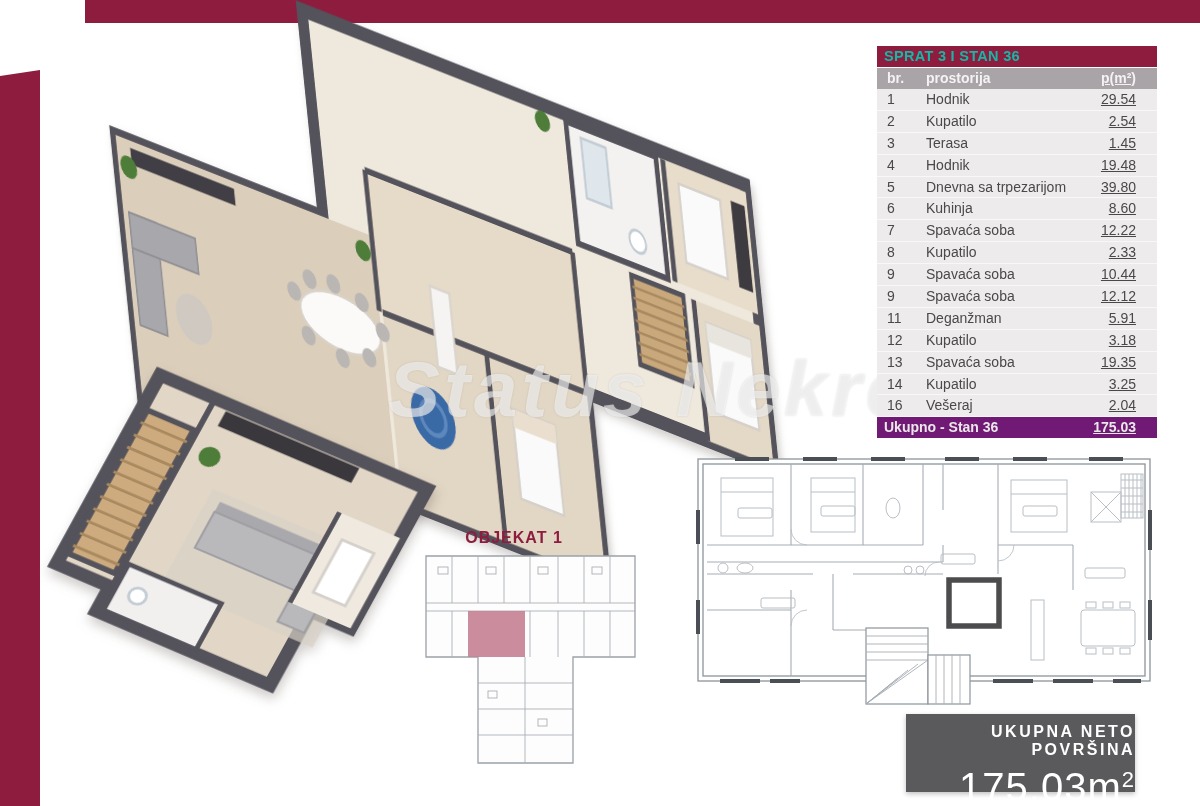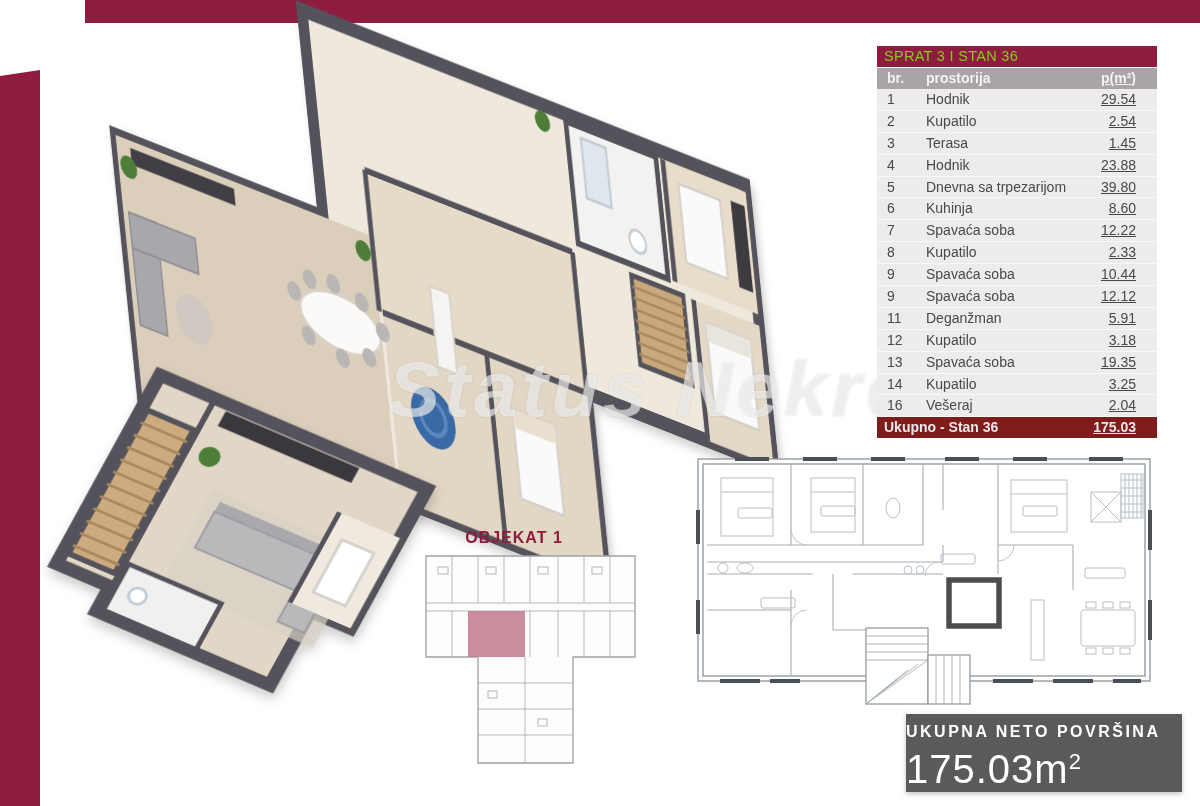--- a/index.html
+++ b/index.html
@@ -16,39 +16,39 @@
   .plan-shadow{filter:drop-shadow(4px 6px 6px rgba(95,85,80,.30));}
   
   .watermark{
     position:absolute;left:388px;top:344px;z-index:3;
     font-size:78px;font-weight:700;font-style:italic;letter-spacing:4px;
     color:rgba(255,255,255,0.55);text-shadow:0 0 2px rgba(150,150,150,0.35);
     white-space:nowrap;pointer-events:none;
   }
   
   .room-table{position:absolute;left:877px;top:46px;width:280px;z-index:5;font-size:14px;}
-  .rt-title{background:#8e1c3e;color:#84cc16;font-weight:normal;font-size:14.5px;
+  .rt-title{background:#8e1c3e;color:#14b8a6;font-weight:bold;font-size:14.5px;
     padding:2px 7px;height:17px;line-height:17px;letter-spacing:.3px;}
   .rt-colhead{display:flex;background:#a9a4a7;color:#f4f2f3;font-weight:bold;
     padding:2px 0;height:17px;line-height:17px;margin-top:1px;}
   .rt-row{display:flex;background:#edebec;color:#4a4848;height:20.9px;line-height:20.9px;
     border-bottom:1.4px solid #f9f8f8;}
-  .rt-footer{display:flex;background:#7f1d1d;color:#e9e7e8;font-weight:bold;height:21px;line-height:21px;}
+  .rt-footer{display:flex;background:#701a75;color:#e9e7e8;font-weight:bold;height:21px;line-height:21px;}
   .c-num{width:34px;padding-left:10px;flex:none;}
   .c-room{flex:1;padding-left:5px;}
   .c-area{flex:none;text-align:right;padding-right:21px;min-width:52px;text-decoration:underline;}
   
   .objekat-label{position:absolute;left:424px;top:529px;width:180px;text-align:center;z-index:4;
     color:#8e1c3e;font-weight:bold;font-size:16px;letter-spacing:1px;}
   .objekat-plan{position:absolute;left:418px;top:551px;z-index:4;}
   
   .plan2d{position:absolute;left:693px;top:450px;z-index:4;}
   
-  .area-badge{position:absolute;left:906px;top:714px;width:276px;height:78px;z-index:6;
-    background:#5a5a5c;color:#ffffff;text-align:left;box-shadow:0 2px 5px rgba(0,0,0,.25);}
+  .area-badge{position:absolute;left:906px;top:714px;width:229px;height:78px;z-index:6;
+    background:#5a5a5c;color:#ffffff;text-align:right;box-shadow:0 2px 5px rgba(0,0,0,.25);}
   .ab-title{font-size:16px;font-weight:bold;letter-spacing:2.5px;margin-top:9px;}
   .ab-value{font-size:40px;font-weight:normal;line-height:42px;letter-spacing:1px;}
   .ab-value sup{font-size:22px;vertical-align:14px;}
 </style>
 </head>
 <body>
 
 <div class="canvas">
 
   <div class="top-bar"></div>
@@ -185,21 +185,21 @@
 
         <div class="rt-row">
           <span class="c-num">3</span>
           <span class="c-room">Terasa</span>
           <span class="c-area">1.45</span>
         </div>
 
         <div class="rt-row">
           <span class="c-num">4</span>
           <span class="c-room">Hodnik</span>
-          <span class="c-area">23.88</span>
+          <span class="c-area">19.48</span>
         </div>
 
         <div class="rt-row">
           <span class="c-num">5</span>
           <span class="c-room">Dnevna sa trpezarijom</span>
           <span class="c-area">39.80</span>
         </div>
 
         <div class="rt-row">
           <span class="c-num">6</span>

